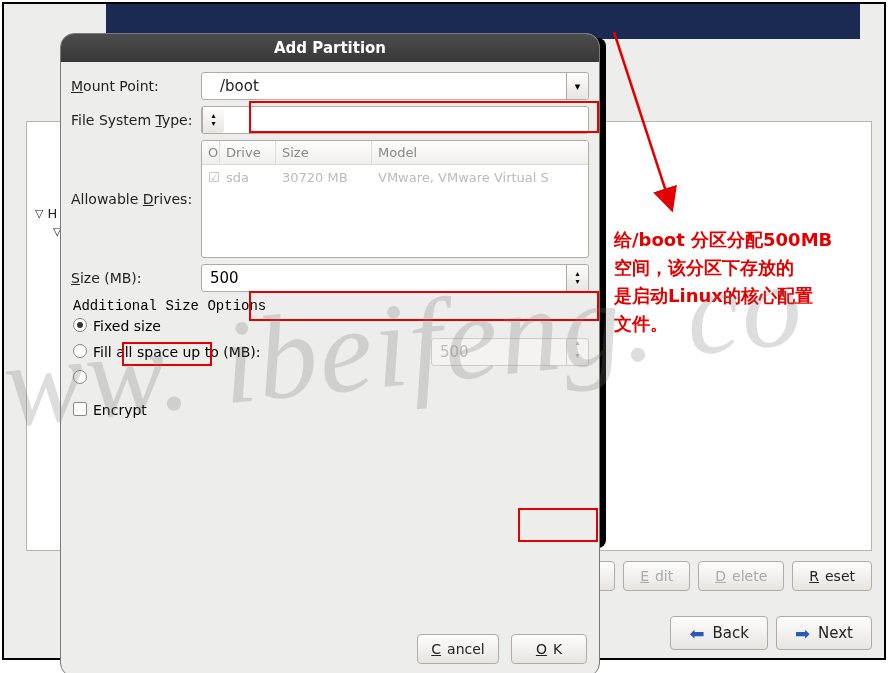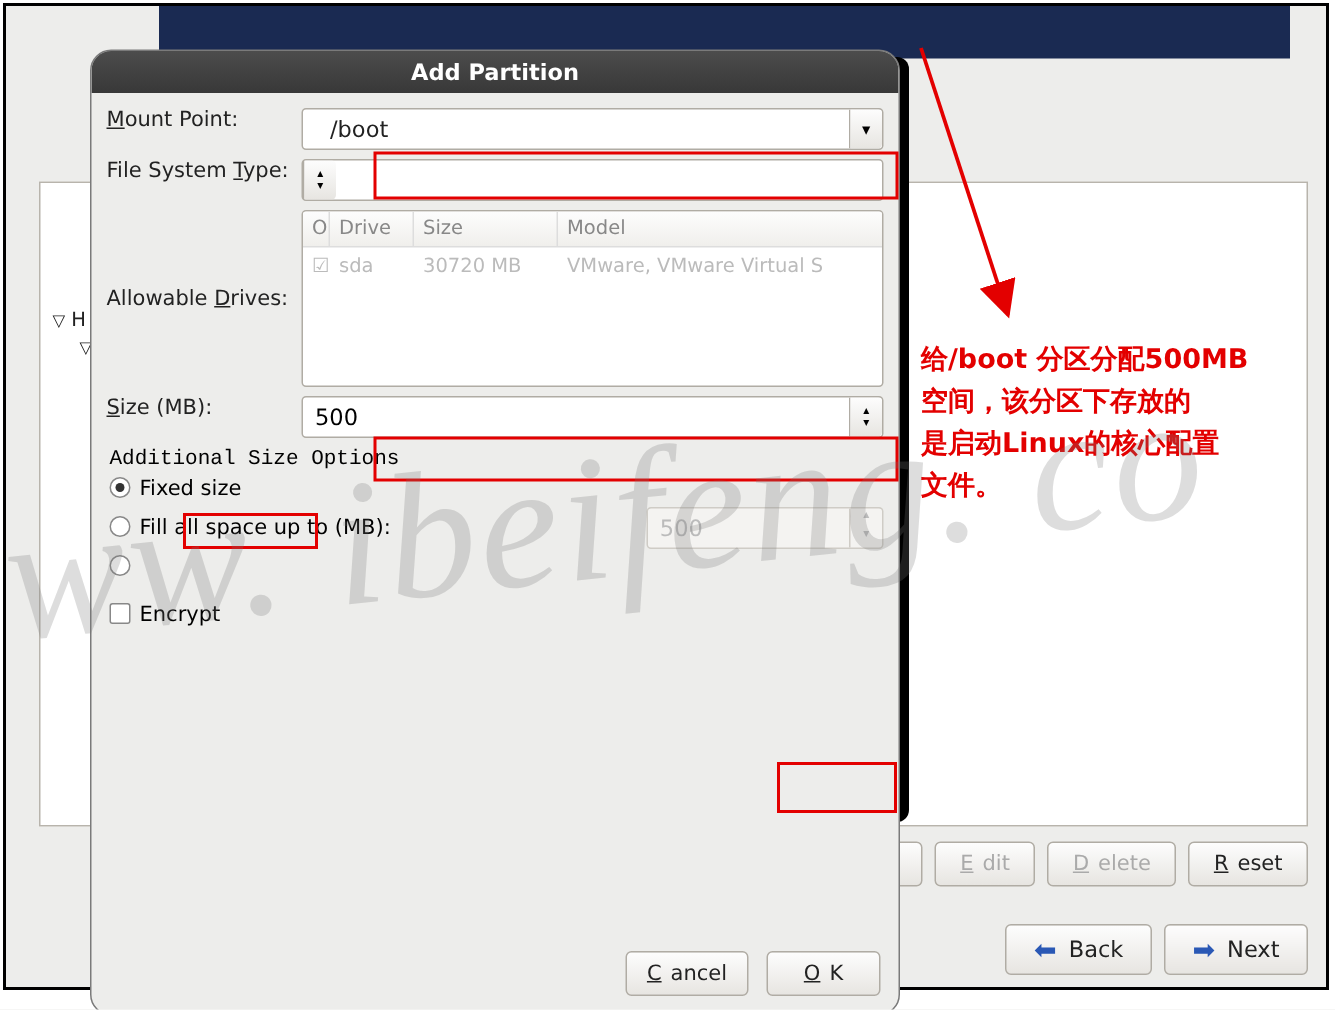--- a/index.html
+++ b/index.html
@@ -22,21 +22,21 @@
   .nav-btn { height: 34px; padding: 0 18px; background: linear-gradient(#fdfdfd,#e7e5e1); border: 1px solid #b0aca4; border-radius: 4px; font-size: 15px; color: #222; display: inline-flex; align-items: center; gap: 8px; cursor: pointer; }
   .arrow-left { color: #2a58b5; font-size: 18px; }
   .arrow-right { color: #2a58b5; font-size: 18px; }
 
   
   .dialog-shadow { position: absolute; left: 66px; top: 38px; width: 540px; height: 510px; background: #000; border-radius: 8px; }
   .dialog { position: absolute; left: 60px; top: 33px; width: 540px; height: 644px; background: #ededeb; border: 1px solid #7a7a7a; border-radius: 14px; overflow: hidden; }
   .titlebar { height: 28px; background: linear-gradient(#4c4c4c,#383838); color: #fff; font-weight: bold; font-size: 15px; display: flex; align-items: center; justify-content: center; }
   .dlg-body { padding: 10px 10px 8px 10px; }
 
-  .form-row { display: flex; margin-bottom: 6px; }
+  .form-row { display: flex; align-items: center; margin-bottom: 6px; }
   .form-label { width: 130px; font-size: 14px; color: #222; }
   .form-label .ul { text-decoration: underline; }
   .combo { flex: 1; height: 28px; border: 1px solid #b0aca4; border-radius: 3px; background: #fff; display: flex; align-items: center; position: relative; }
   .combo-text { flex: 1; padding: 0 18px; font-size: 15px; color: #222; }
   .combo-btn { width: 22px; height: 100%; border-left: 1px solid #b0aca4; background: linear-gradient(#fdfdfd,#e7e5e1); display: flex; align-items: center; justify-content: center; font-size: 11px; border-radius: 0 3px 3px 0; }
   .combo-btn.spin { flex-direction: column; }
   .spin-arrow { font-size: 8px; line-height: 1; }
 
   .red-box { position: absolute; border: 2px solid #e30000; pointer-events: none; }
 

